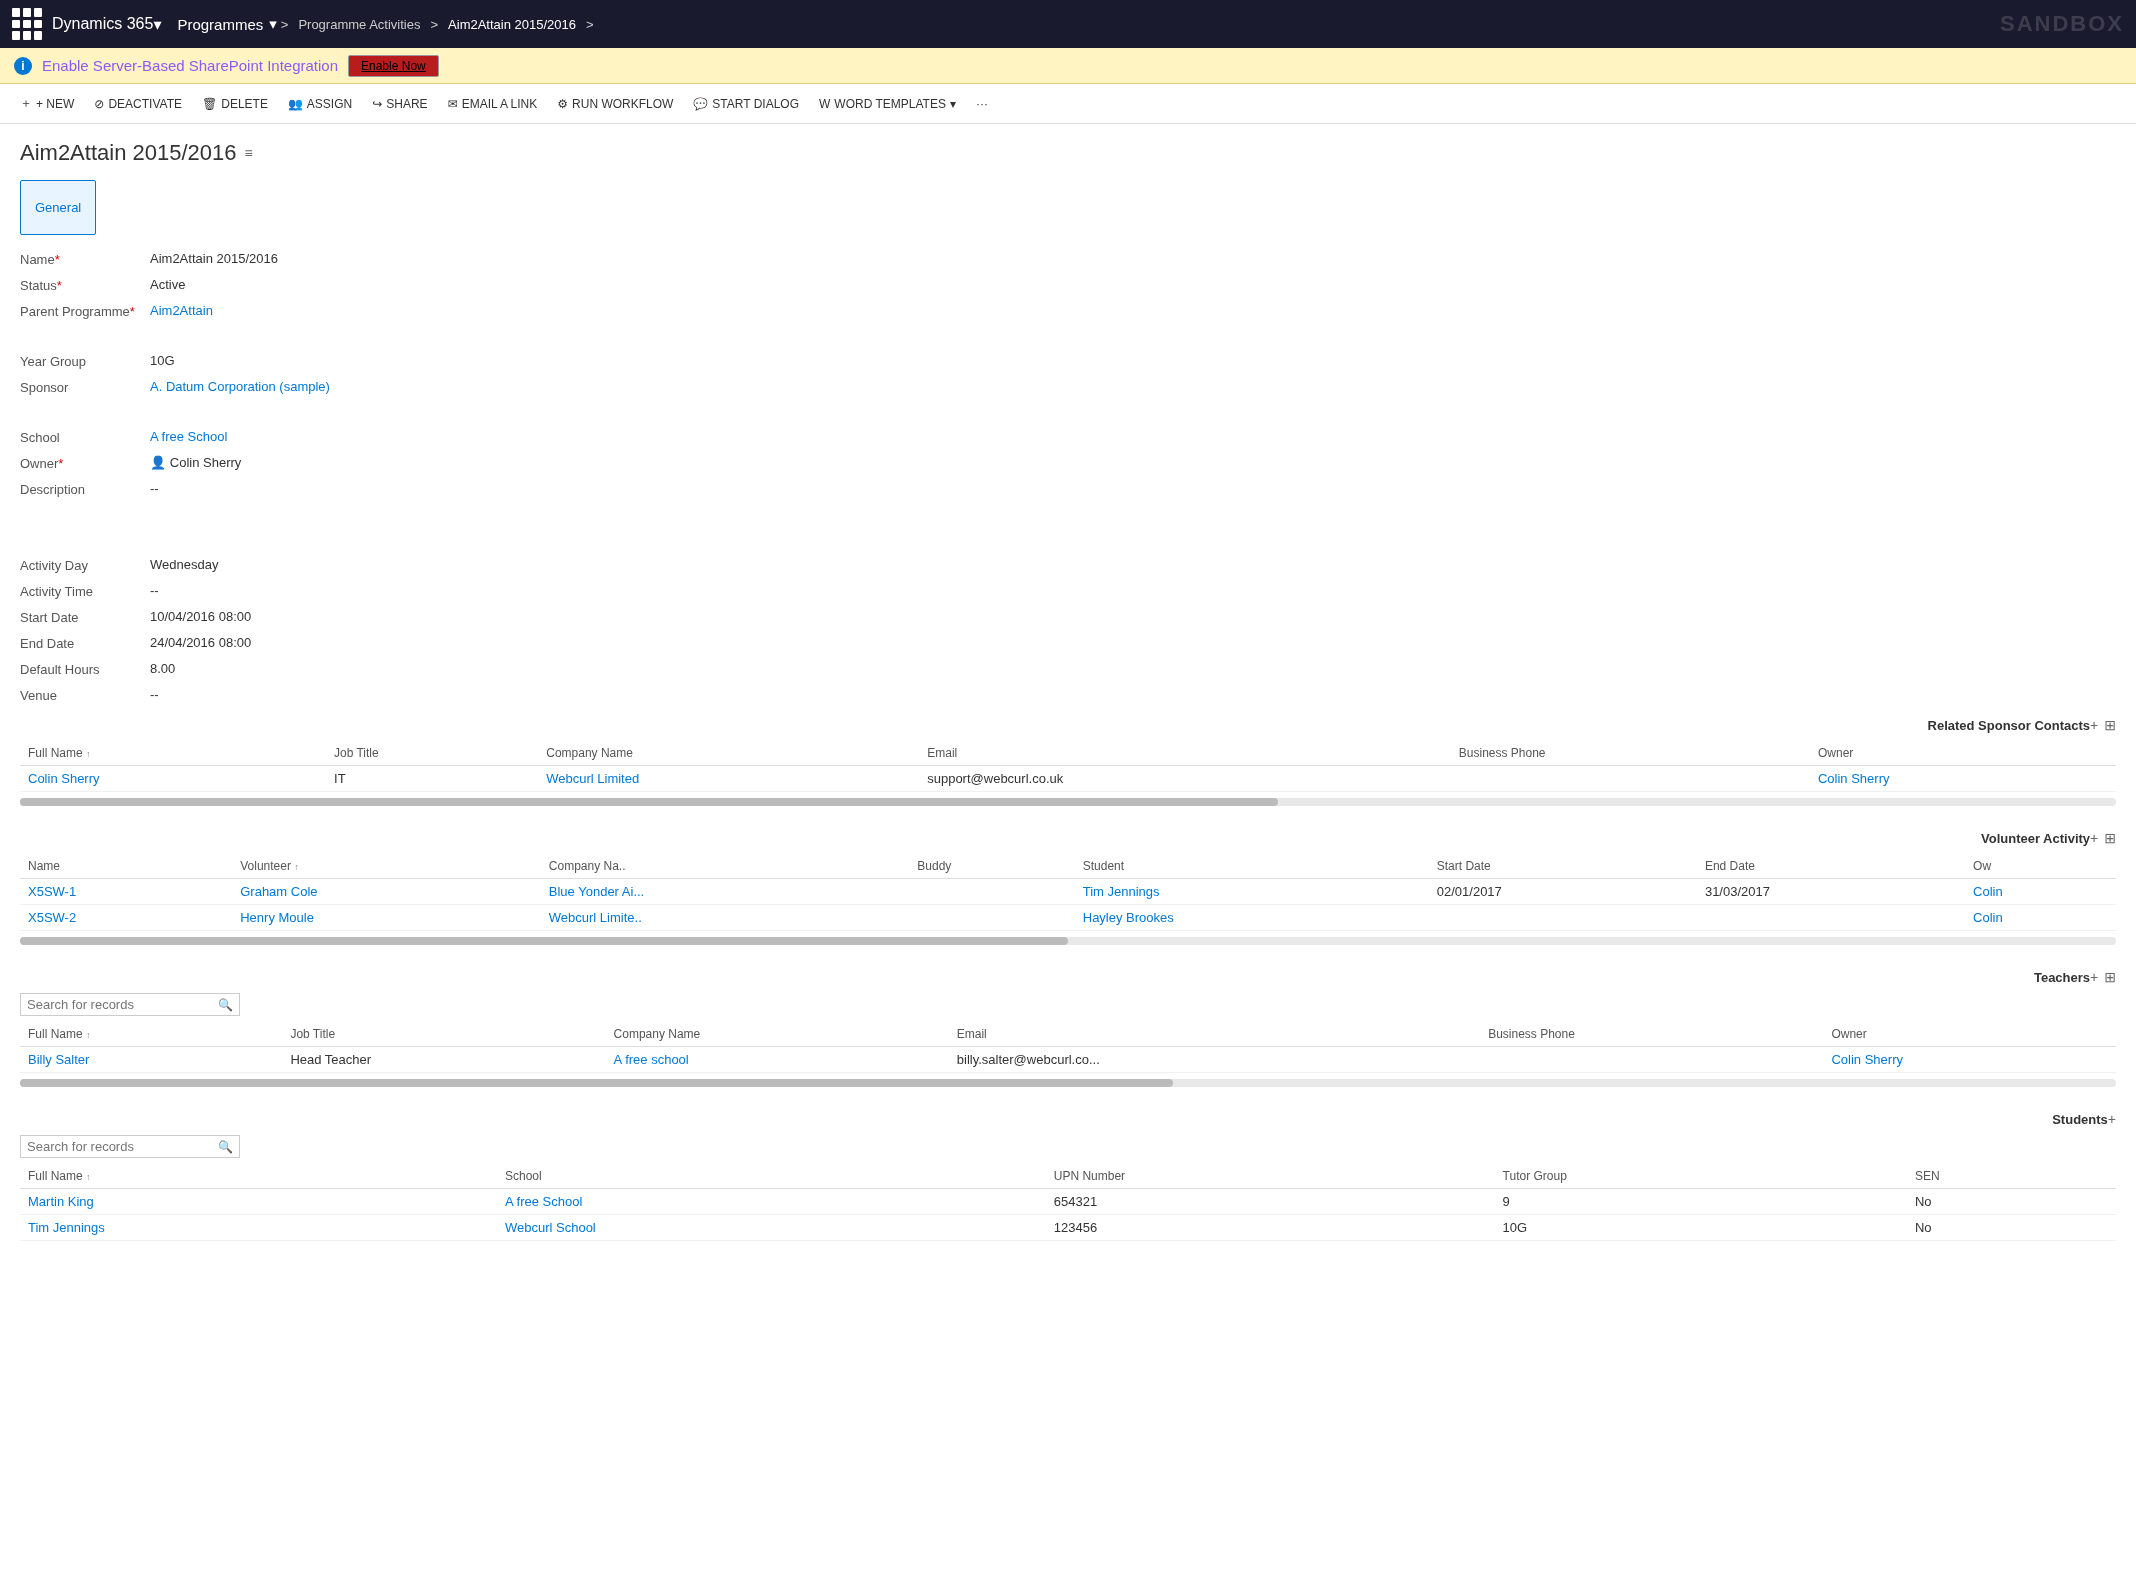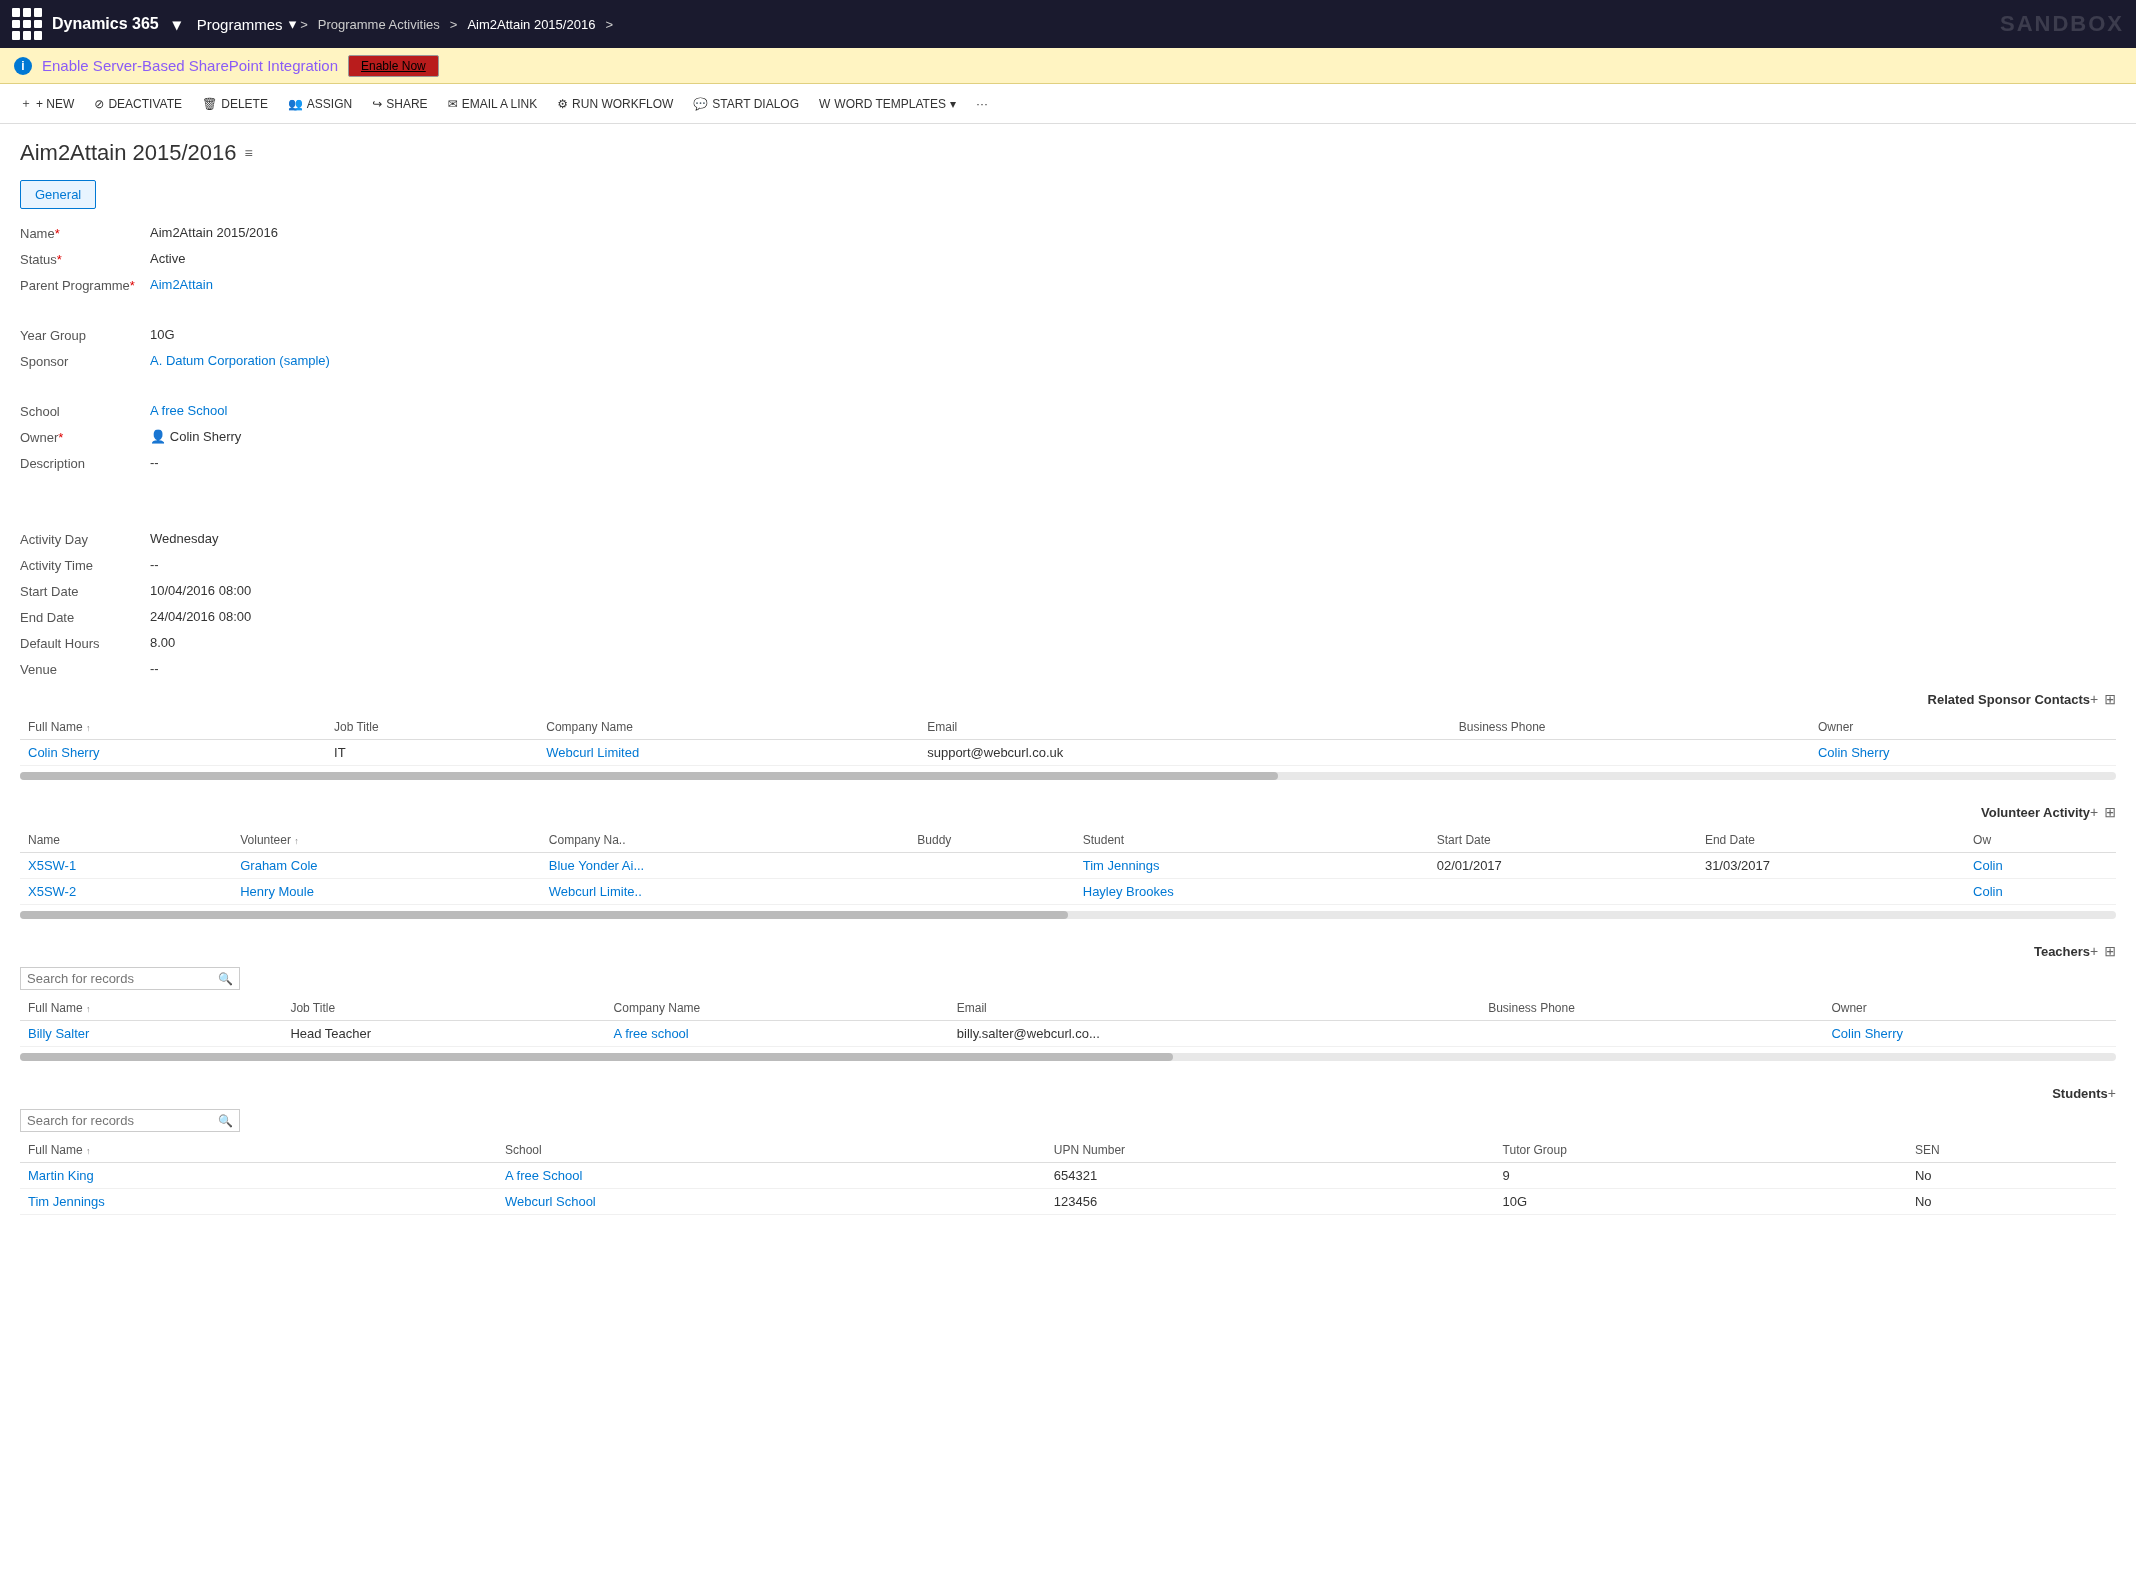--- a/index.html
+++ b/index.html
@@ -14,22 +14,22 @@
       padding: 0 12px;
       color: #fff;
     }
     .nav-waffle {
       width: 32px; height: 32px; margin-right: 8px;
       display: grid; grid-template-columns: repeat(3,8px); grid-gap: 3px;
       cursor: pointer;
     }
     .nav-waffle span { background: #fff; border-radius: 1px; display: block; }
     .nav-brand {
-      font-size: 16px; font-weight: 700; color: #fff;
-      display: flex; align-items: center; gap: 14px; margin-right: 16px; justify-content: flex-end;
+      font-size: 16px; font-weight: 400; color: #fff;
+      display: flex; align-items: center; gap: 0; margin-right: 16px; justify-content: flex-end;
     }
     .nav-module {
       font-size: 15px; font-weight: 500; color: #fff;
       display: flex; align-items: center; gap: 6px;
     }
     .nav-breadcrumb {
       display: flex; align-items: center; gap: 6px; color: #ccc; font-size: 13px;
     }
     .nav-breadcrumb .active { color: #fff; }
     .sandbox-label {
@@ -72,21 +72,21 @@
     .breadcrumb-label { font-size: 11px; color: #888; text-transform: uppercase; letter-spacing: 0.5px; margin-bottom: 4px; }
     .record-title {
       display: flex; align-items: center; gap: 8px;
       font-size: 22px; font-weight: 400; color: #333; margin-bottom: 14px;
     }
     .record-title .menu-icon { font-size: 14px; color: #666; cursor: pointer; }
 
     
     .tabs { margin-bottom: 16px; }
     .tab-btn {
-      display: inline-block; padding: 6px 14px; border: 1px solid #0078d4;
+      display: inline-block; padding: 19px 14px; border: 1px solid #0078d4;
       color: #0078d4; font-size: 13px; cursor: pointer; background: #fff;
       border-radius: 2px;
     }
     .tab-btn.active { background: #e8f4ff; }
 
     
     .form-layout { display: flex; gap: 4px; flex-direction: column; }
     .form-left { width: 380px; flex-shrink: 0; }
     .form-right { flex: 1; min-width: 0; }
 

